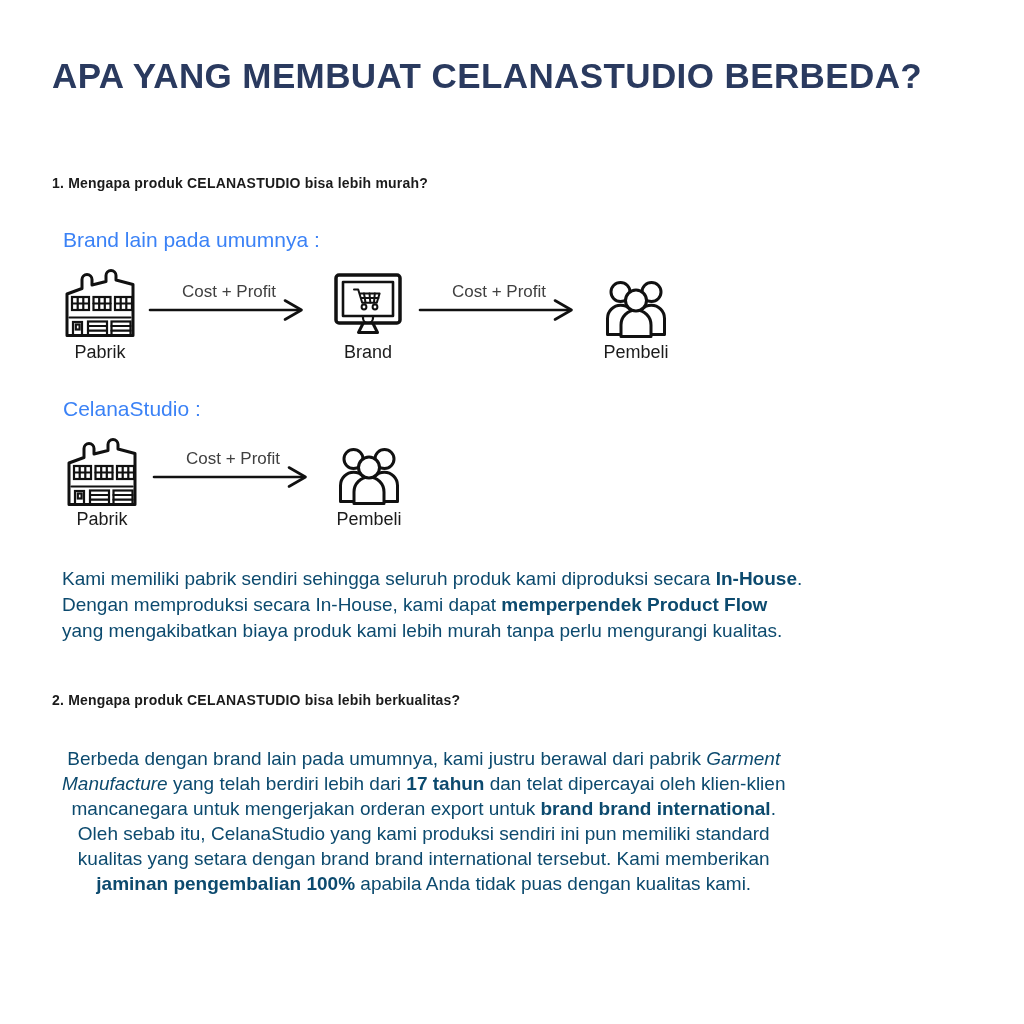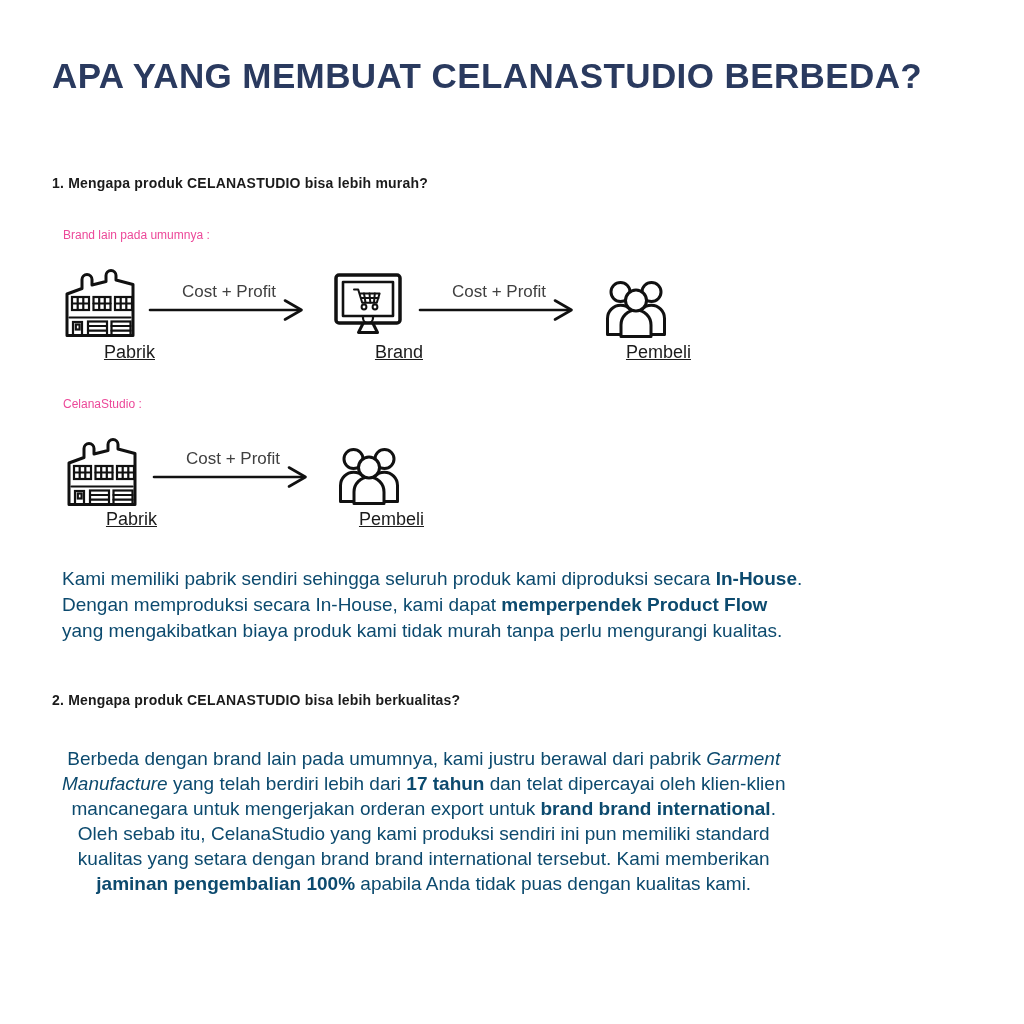--- a/index.html
+++ b/index.html
@@ -29,39 +29,38 @@
     font-size: 14px;
     font-weight: 700;
     color: #1b1b1b;
     letter-spacing: 0.2px;
     white-space: nowrap;
   }
   #h-murah { top: 175px; }
   #h-berkualitas { top: 692px; }
   .caption {
     position: absolute;
-    font-size: 12px;
-    color: #ec4899;
+    font-size: 21px;
+    color: #3b82f6;
     white-space: nowrap;
   }
   #cap-brandlain { left: 63px; top: 228px; }
   #cap-celana { left: 63px; top: 397px; }
   .icon { position: absolute; }
   #factory1 { left: 60px;  top: 267px; }
   #monitor1 { left: 332px; top: 271px; }
   #people1  { left: 604px; top: 277px; }
   #factory2 { left: 62px;  top: 436px; }
   #people2  { left: 337px; top: 444px; }
   .node-label {
     position: absolute;
     width: 110px;
-    text-align: right;
+    text-align: center;
     font-size: 18px;
     color: #1b1b1b;
-    text-decoration: underline;
   }
   #lbl-pabrik1  { left: 45px;  top: 342px; }
   #lbl-brand1   { left: 313px; top: 342px; }
   #lbl-pembeli1 { left: 581px; top: 342px; }
   #lbl-pabrik2  { left: 47px;  top: 509px; }
   #lbl-pembeli2 { left: 314px; top: 509px; }
   .arrow { position: absolute; width: 162px; text-align: center; }
   #arrow1 { left: 148px; top: 282px; }
   #arrow2 { left: 418px; top: 282px; }
   #arrow3 { left: 152px; top: 449px; }
@@ -203,21 +202,21 @@
       <circle cx="32" cy="23.5" r="10.5"></circle>
     </g>
   </svg>
 
   <div class="node-label" id="lbl-pabrik2">Pabrik</div>
   <div class="node-label" id="lbl-pembeli2">Pembeli</div>
 
   <div class="para" id="para1">
       <div class="rich-line"><span>Kami memiliki pabrik sendiri sehingga seluruh produk kami diproduksi secara </span><span class="b">In-House</span><span>.</span></div>
       <div class="rich-line"><span>Dengan memproduksi secara In-House, kami dapat </span><span class="b">memperpendek Product Flow</span></div>
-      <div class="rich-line"><span>yang mengakibatkan biaya produk kami tidak murah tanpa perlu mengurangi kualitas.</span></div>
+      <div class="rich-line"><span>yang mengakibatkan biaya produk kami lebih murah tanpa perlu mengurangi kualitas.</span></div>
     </div>
 
   <h2 class="section-heading" id="h-berkualitas">2. Mengapa produk CELANASTUDIO bisa lebih berkualitas?</h2>
 
   <div class="para" id="para2">
       <div class="rich-line"><span>Berbeda dengan brand lain pada umumnya, kami justru berawal dari pabrik </span><span class="i">Garment</span></div>
       <div class="rich-line"><span class="i">Manufacture</span><span> yang telah berdiri lebih dari </span><span class="b">17 tahun</span><span> dan telat dipercayai oleh klien-klien</span></div>
       <div class="rich-line"><span>mancanegara untuk mengerjakan orderan export untuk </span><span class="b">brand brand international</span><span>.</span></div>
       <div class="rich-line"><span>Oleh sebab itu, CelanaStudio yang kami produksi sendiri ini pun memiliki standard</span></div>
       <div class="rich-line"><span>kualitas yang setara dengan brand brand international tersebut. Kami memberikan</span></div>

